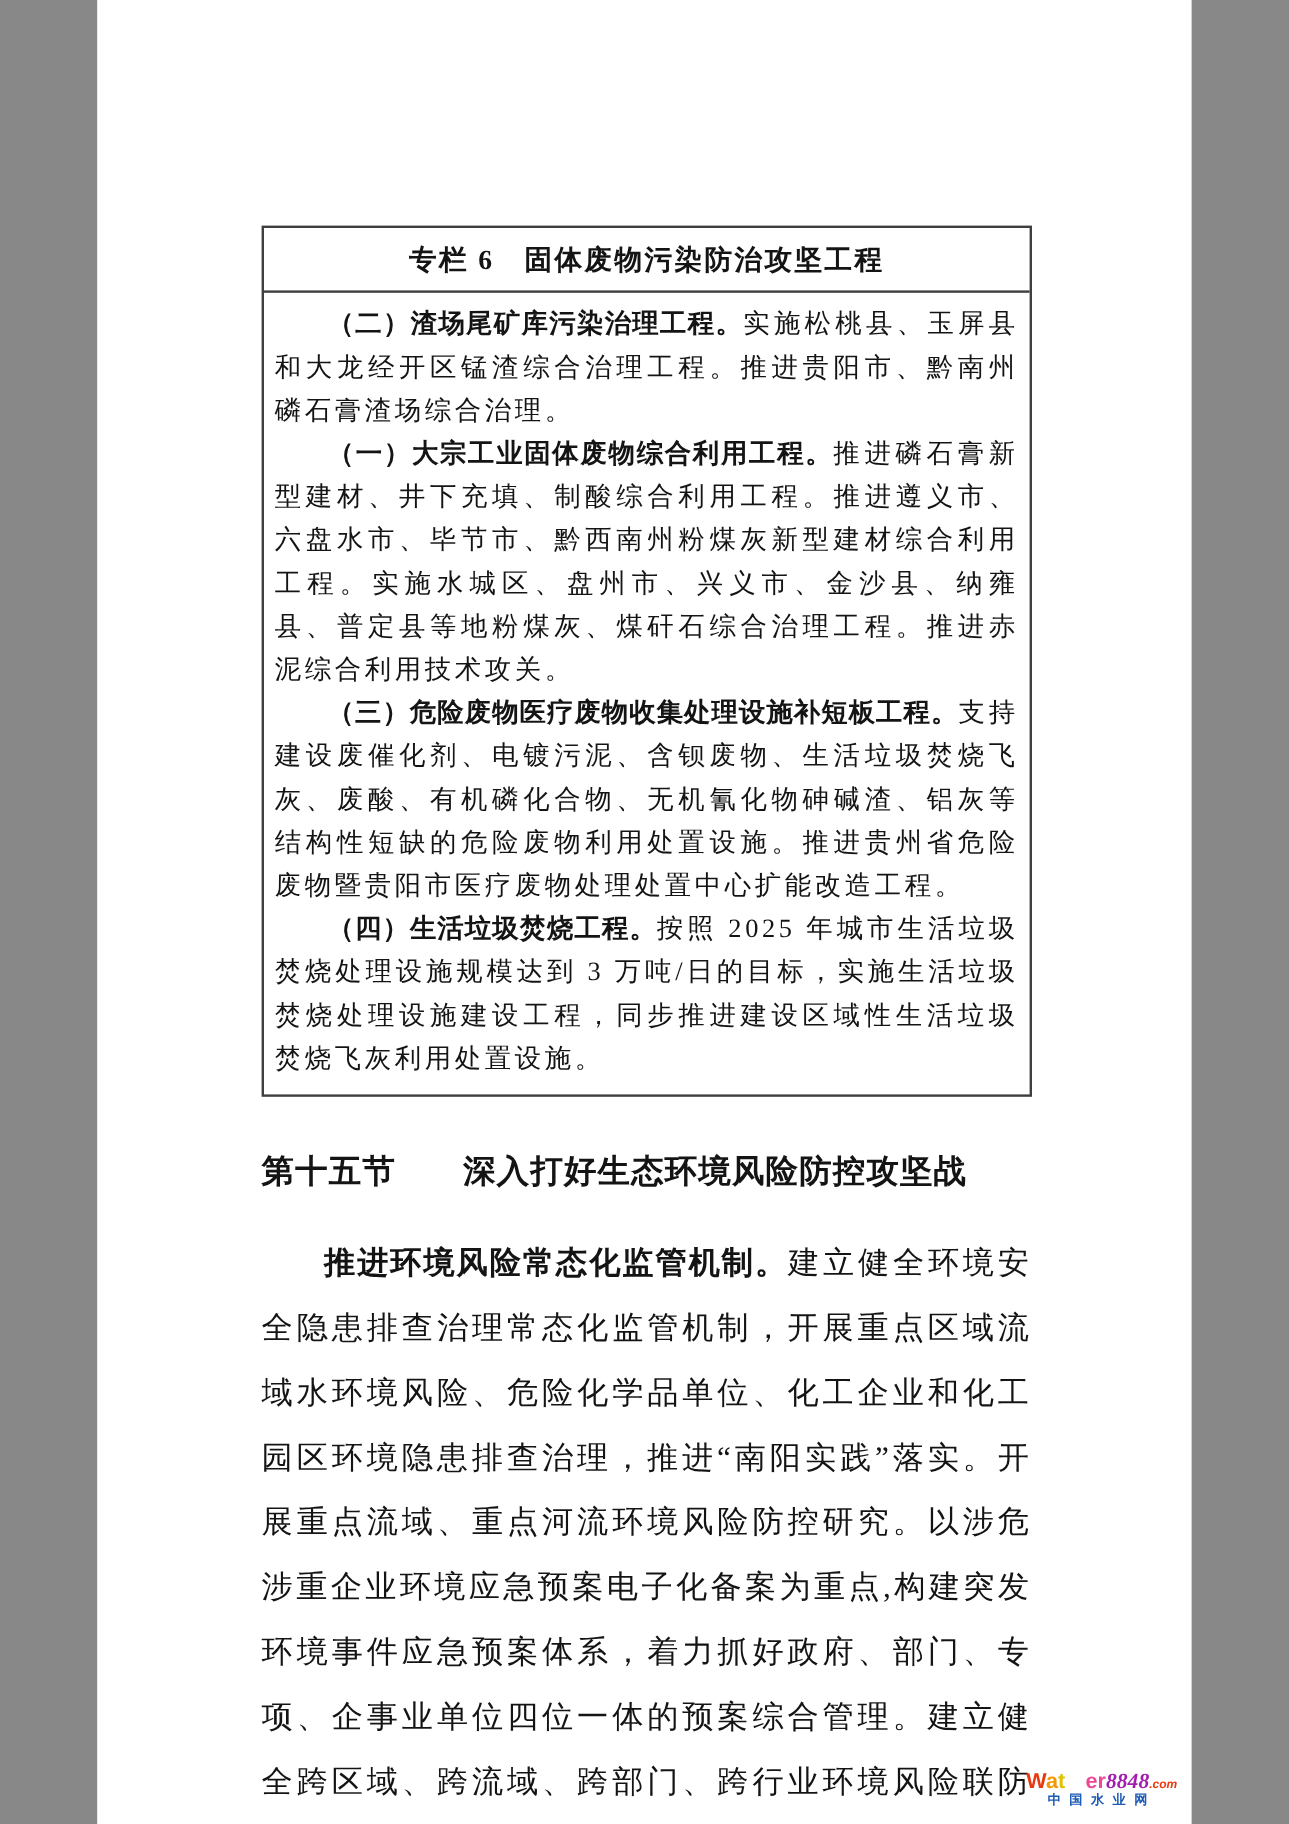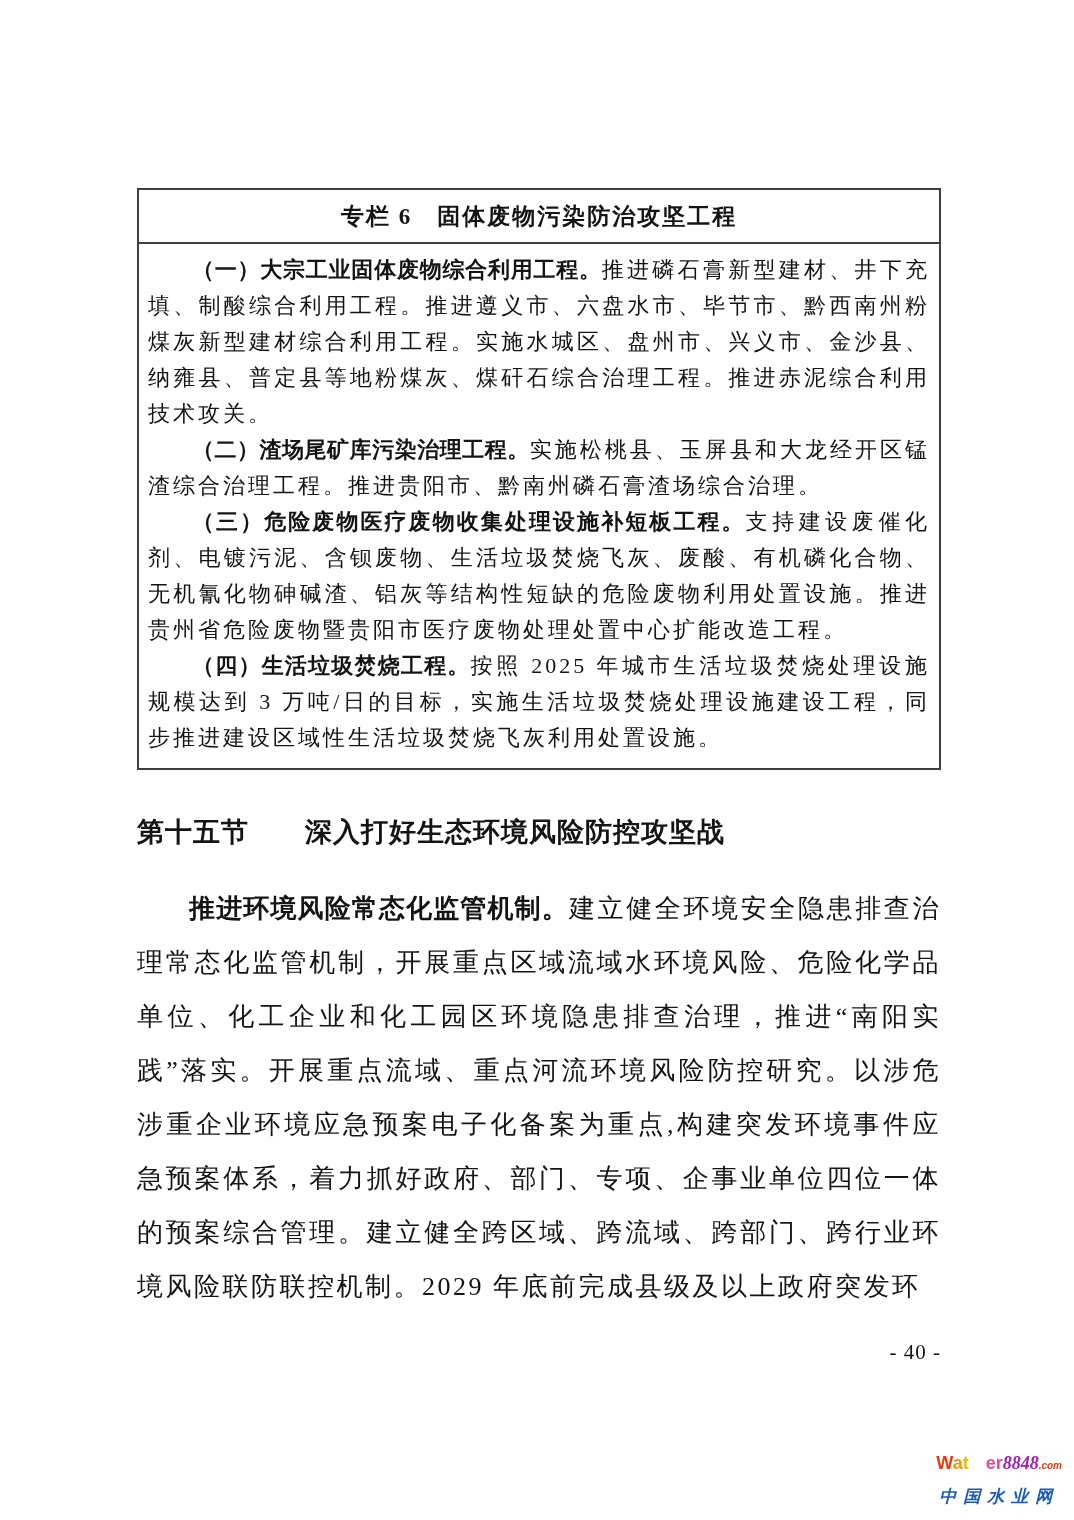--- a/index.html
+++ b/index.html
@@ -1,19 +1,19 @@
 <!DOCTYPE html>
 <html><head>
 <meta charset="utf-8">
 <style>
   * { box-sizing: border-box; }
   html, body { margin: 0; padding: 0; background: #888; }
   .page {
     position: relative;
-    width: 1074px;
+    width: 912px;
     height: 1520px;
     margin: 0 auto;
     background: #ffffff;
     font-family: "Liberation Serif", "DejaVu Serif", serif;
     color: #141414;
     padding: 188px 133px 0 137px;
     overflow: hidden;
   }
   
   .panel { border: 2px solid #3f3f3f; background: #fff; }
@@ -70,38 +70,37 @@
     user-select: none;
   }
   .brand-line { font-size: 18px; font-weight: bold; white-space: nowrap; }
   .brand-line .numeral {
     font-style: italic;
     font-family: "Liberation Serif", serif;
     font-weight: bold;
   }
   .brand-line .domain { font-size: 10px; font-style: italic; font-weight: bold; }
   .brand-cn {
-    font-size: 17px;
+    font-size: 11px;
     font-weight: bold;
     letter-spacing: 7px;
-    margin-top: 14px;
+    margin-top: 0;
     white-space: nowrap;
-    font-style: italic;
   }
 </style>
 </head>
 <body>
 
 <div class="page">
 
   <div class="panel">
     <div class="panel-title">专栏 6　固体废物污染防治攻坚工程</div>
     <div class="panel-body">
+      <p><b class="lead">（二）渣场尾矿库污染治理工程。</b><span>实施松桃县、玉屏县和大龙经开区锰渣综合治理工程。推进贵阳市、黔南州磷石膏渣场综合治理。</span></p>
       <p><b class="lead">（一）大宗工业固体废物综合利用工程。</b><span>推进磷石膏新型建材、井下充填、制酸综合利用工程。推进遵义市、六盘水市、毕节市、黔西南州粉煤灰新型建材综合利用工程。实施水城区、盘州市、兴义市、金沙县、纳雍县、普定县等地粉煤灰、煤矸石综合治理工程。推进赤泥综合利用技术攻关。</span></p>
-      <p><b class="lead">（二）渣场尾矿库污染治理工程。</b><span>实施松桃县、玉屏县和大龙经开区锰渣综合治理工程。推进贵阳市、黔南州磷石膏渣场综合治理。</span></p>
       <p><b class="lead">（三）危险废物医疗废物收集处理设施补短板工程。</b><span>支持建设废催化剂、电镀污泥、含钡废物、生活垃圾焚烧飞灰、废酸、有机磷化合物、无机氰化物砷碱渣、铝灰等结构性短缺的危险废物利用处置设施。推进贵州省危险废物暨贵阳市医疗废物处理处置中心扩能改造工程。</span></p>
       <p><b class="lead">（四）生活垃圾焚烧工程。</b><span>按照 2025 年城市生活垃圾焚烧处理设施规模达到 3 万吨/日的目标，实施生活垃圾焚烧处理设施建设工程，同步推进建设区域性生活垃圾焚烧飞灰利用处置设施。</span></p>
     </div>
   </div>
 
   <h2 class="section-heading">第十五节　　深入打好生态环境风险防控攻坚战</h2>
 
   <p class="main-para"><b class="lead">推进环境风险常态化监管机制。</b><span>建立健全环境安全隐患排查治理常态化监管机制，开展重点区域流域水环境风险、危险化学品单位、化工企业和化工园区环境隐患排查治理，推进“南阳实践”落实。开展重点流域、重点河流环境风险防控研究。以涉危涉重企业环境应急预案电子化备案为重点,构建突发环境事件应急预案体系，着力抓好政府、部门、专项、企事业单位四位一体的预案综合管理。建立健全跨区域、跨流域、跨部门、跨行业环境风险联防联控机制。2029 年底前完成县级及以上政府突发环</span></p>
 
   <div class="page-number">- 40 -</div>

